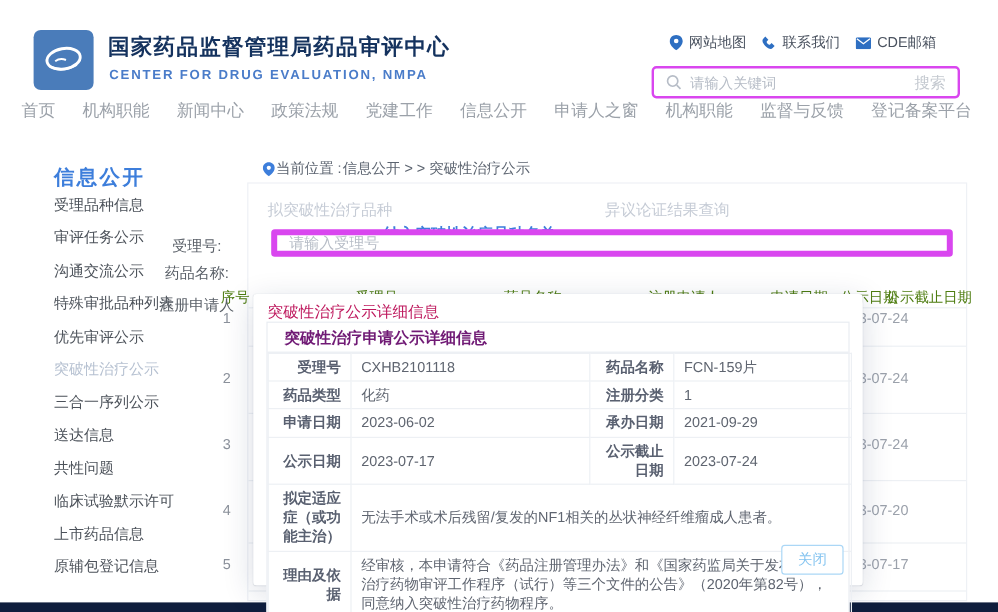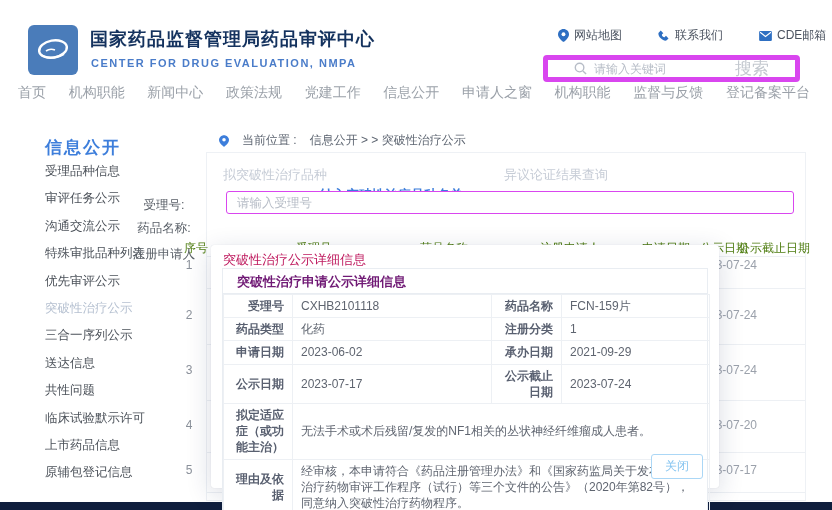--- a/index.html
+++ b/index.html
@@ -7,55 +7,55 @@
   body { font-family:"Liberation Sans","DejaVu Sans",sans-serif; }
   .page { position:relative; width:832px; height:510px; background:#fff; overflow:hidden; }
 
   
   .logo-box { position:absolute; left:28px; top:25px; width:50px; height:50px;
               background:#4a7cba; border-radius:6px; display:flex; align-items:center; justify-content:center; }
   .title-cn { position:absolute; left:90px; top:27px; font-size:18px; font-weight:bold;
               color:#14325e; letter-spacing:1px; white-space:nowrap; }
   .title-en { position:absolute; left:91px; top:57px; font-size:11px; font-weight:bold;
               color:#4a7cc9; letter-spacing:1.5px; white-space:nowrap; }
-  .quick-links { position:absolute; left:558px; top:27px; display:flex; gap:36px; }
+  .quick-links { position:absolute; left:558px; top:27px; display:flex; gap:13px; }
   .quick-link { display:flex; align-items:center; gap:5px; font-size:12px; color:#4b5360; cursor:pointer; }
   .searchbar { position:absolute; left:543px; top:55px; width:257px; height:27px;
-               border:5px solid #d946ef; border-radius:4px; display:flex; align-items:center; padding:0 26px; gap:7px; }
+               border:2px solid #d946ef; border-radius:4px; display:flex; align-items:center; padding:0 10px; gap:7px; }
   .searchbar input { flex:1; border:none; outline:none; font-size:12px; color:#555;
                      font-family:inherit; background:transparent; min-width:0; }
   .searchbar input::placeholder { color:#b7bdc7; }
-  .search-btn { font-size:17px; color:#c3c8cf; cursor:pointer; white-space:nowrap; }
+  .search-btn { font-size:13px; color:#c3c8cf; cursor:pointer; white-space:nowrap; }
 
   
   .navbar { position:absolute; left:18px; top:84px; width:792px; display:flex;
             justify-content:space-between; font-size:14px; color:#9ba1a9; }
   .navbar span { cursor:pointer; white-space:nowrap; }
 
   
   .sidebar-title { position:absolute; left:45px; top:136px; font-size:17px; font-weight:bold;
                    color:#3d7edb; letter-spacing:2px; }
   .sidebar-items { position:absolute; left:45px; top:163px; list-style:none; }
   .sidebar-items li { height:27.4px; font-size:12.5px; color:#4c525a; cursor:pointer; white-space:nowrap; }
   .sidebar-items li.active { color:#b6c1d1; }
 
   
   .breadcrumb { position:absolute; left:219px; top:132px; display:flex; align-items:center;
-                gap:13px; font-size:12px; color:#5c6470; white-space:nowrap; }
+                gap:1px; font-size:12px; color:#5c6470; white-space:nowrap; }
 
   
   .panel { position:absolute; left:206px; top:152px; width:600px; height:349px;
            border:1px solid #eef1f5; background:#fff; }
   .tab { position:absolute; font-size:13px; color:#c6ccd6; cursor:pointer; white-space:nowrap; }
   .tab1 { left:223px; top:166px; } .tab2 { left:320px; top:166px;margin-top:20px; } .tab3 { left:504px; top:166px; }
   .tab.active { color:#3d7edb; font-weight:bold; }
 
   .flabel { position:absolute; width:100px; text-align:center; font-size:12.5px; color:#5a6068; white-space:nowrap; }
   .flabel1 { left:114px; top:197px; } .flabel2 { left:114px; top:220px; } .flabel3 { left:114px; top:246px; }
-  .finput { position:absolute; left:226px; width:568px; height:23px; border:1px solid #d946ef;
+  .finput { position:absolute; left:226px; width:568px; height:23px; border:5px solid #d946ef;
             border-radius:3px; font-size:12.5px; color:#555; padding:0 10px; outline:none;
             font-family:inherit; background:#fff; }
   .finput::placeholder { color:#b7bdc7; }
   .finput1 { top:191px; } .finput2 { top:214px; }
 
   .thead { position:absolute; top:240px; font-size:12px; color:#4d7c0f; white-space:nowrap; }
   .th-xh { left:184px; } .th-slh { left:296px; } .th-ypmc { left:420px; } .th-zcsqr { left:540px; }
   .th-sqrq { left:642px; } .th-gsrq { left:700px; } .th-gszz { left:738px; }
 
   .rowline { position:absolute; left:207px; width:598px; height:1px; background:#edf0f4; }

